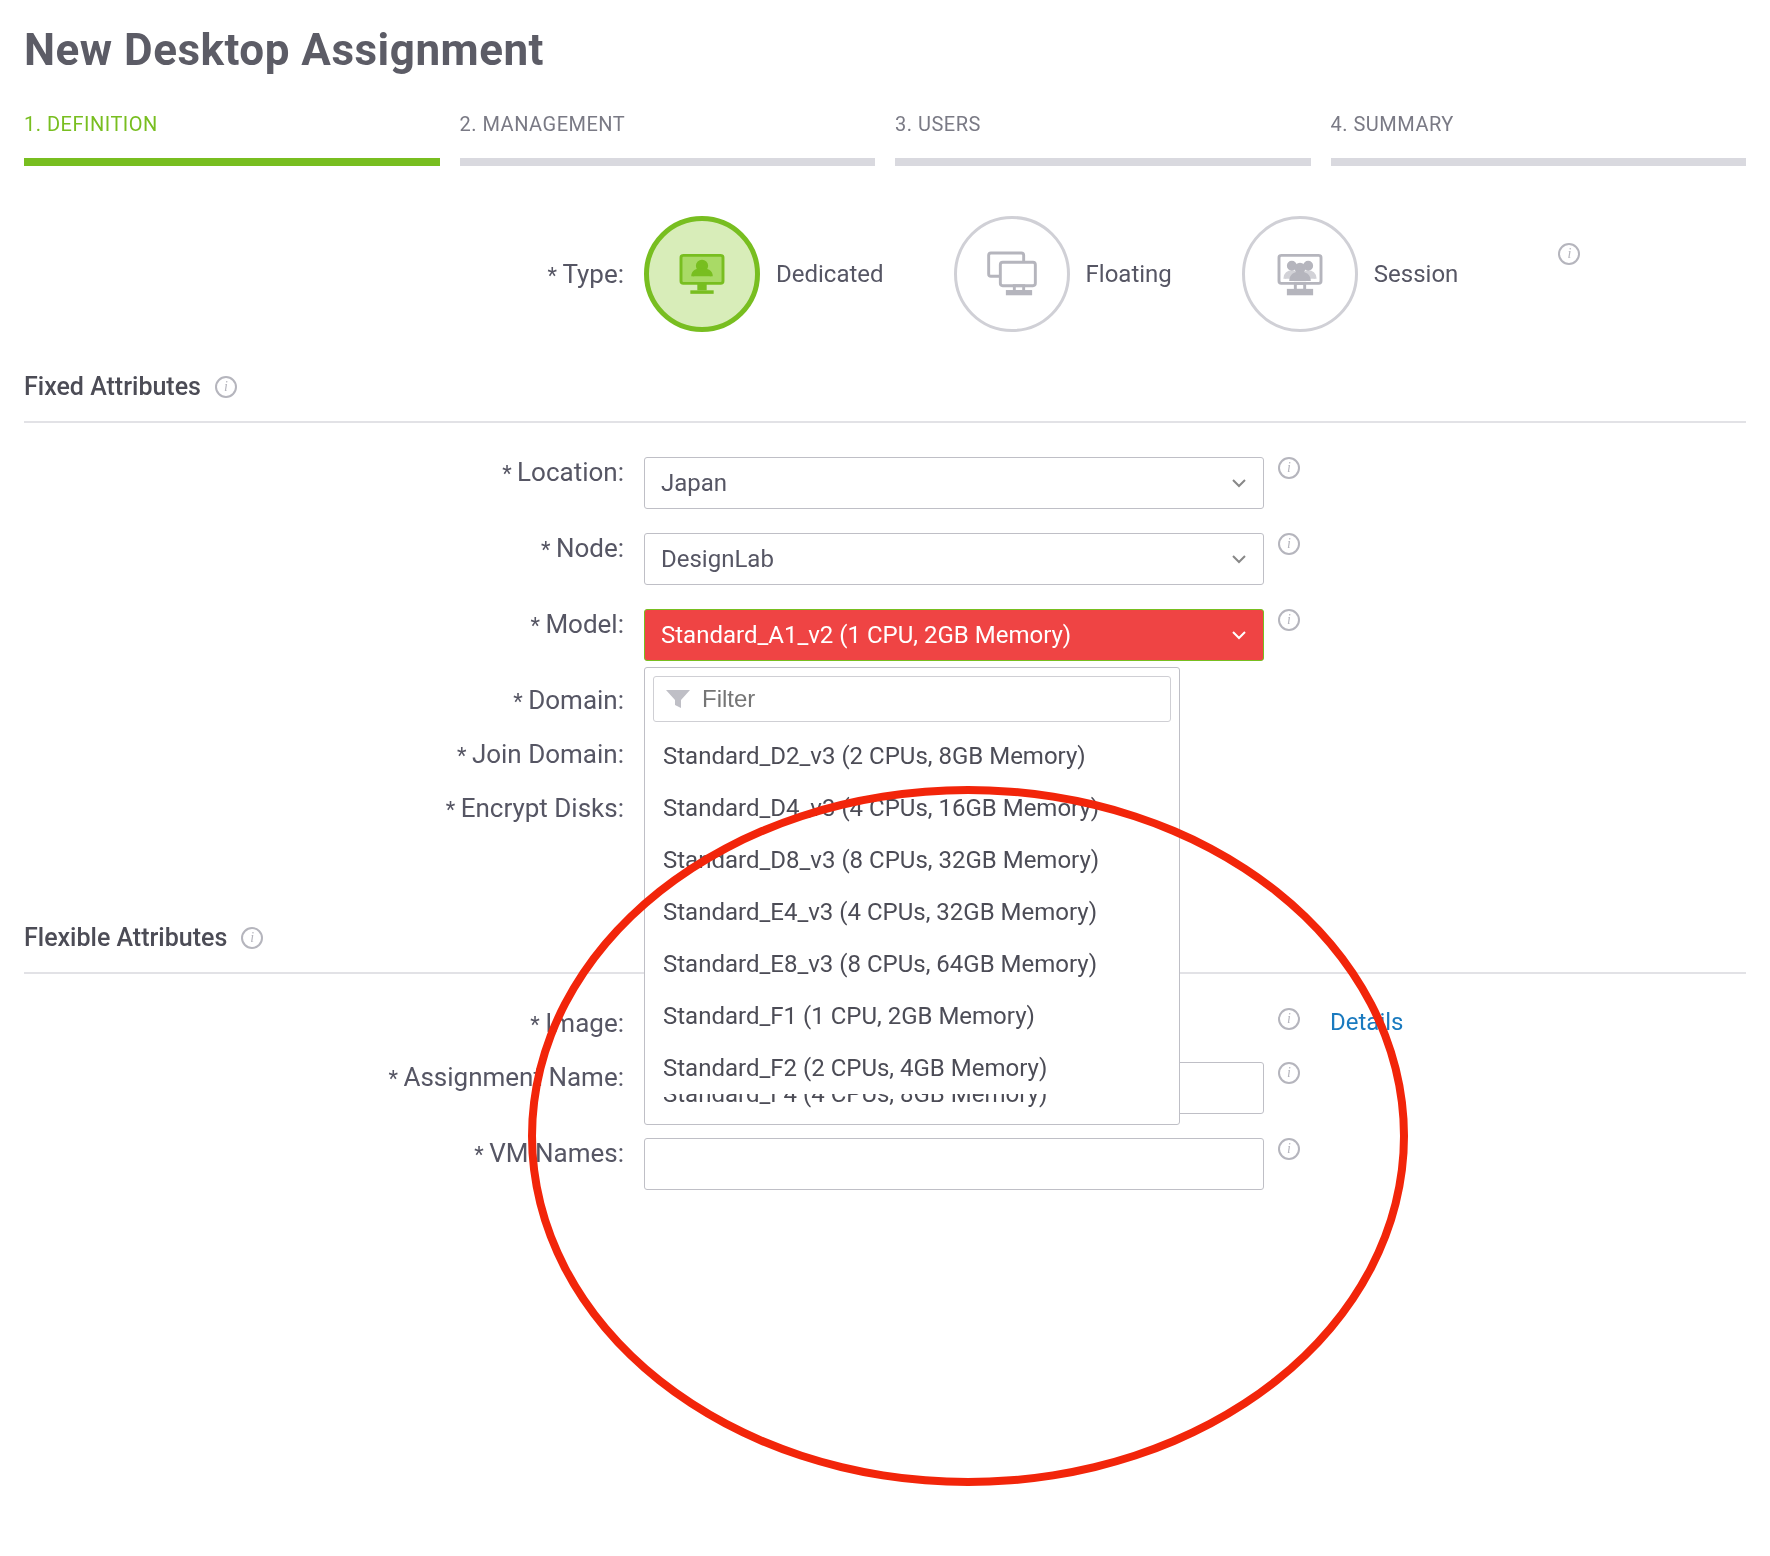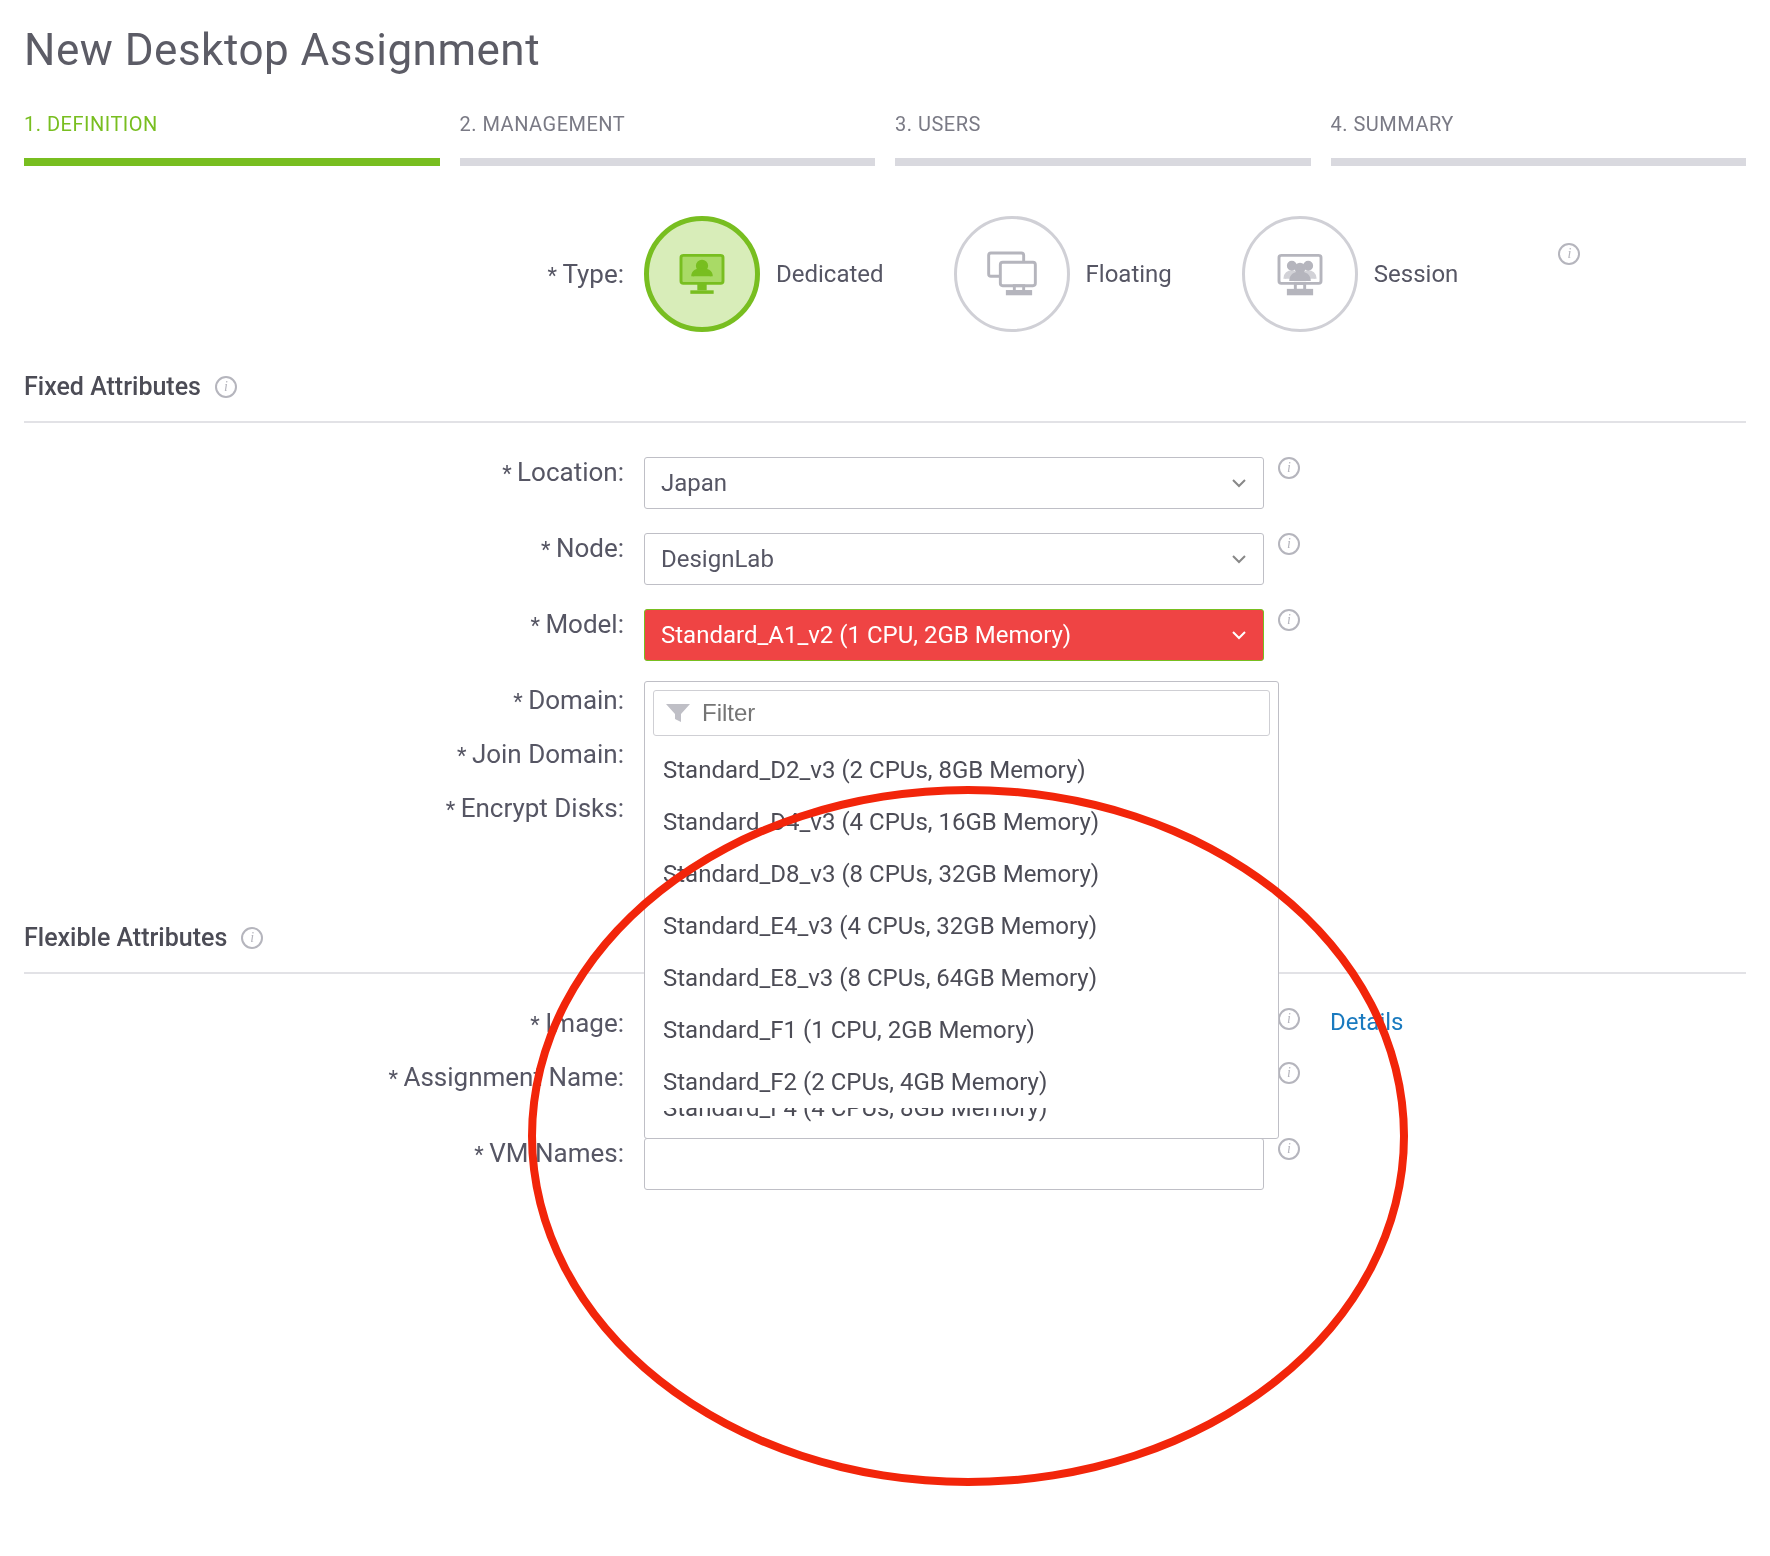--- a/index.html
+++ b/index.html
@@ -5,21 +5,21 @@
   * { box-sizing: border-box; margin: 0; padding: 0; }
   body {
     font-family: -apple-system, BlinkMacSystemFont, "Segoe UI", Roboto, "Helvetica Neue", Arial, sans-serif;
     color: #444;
     background: #fff;
     padding: 24px;
     width: 1770px;
   }
   .page-title {
     font-size: 44px;
-    font-weight: 400;
+    font-weight: 700;
     color: #5c5c66;
     margin-bottom: 36px;
     letter-spacing: 0.5px;
   }
   .wizard-steps {
     display: flex;
     gap: 20px;
     margin-bottom: 50px;
   }
   .wizard-step {
@@ -148,25 +148,25 @@
     width: 620px;
     height: 52px;
     border: 1px solid #bfbfc6;
     border-radius: 3px;
     padding: 0 16px;
     font-size: 24px;
     color: #565664;
   }
   .dropdown-panel {
     position: absolute;
-    width: 635px;
+    width: 536px;
     border: 1px solid #bfbfc6;
     border-radius: 3px;
     background: #fff;
-    margin-top: 20px;
+    margin-top: 6px;
     z-index: 10;
   }
   .dropdown-filter {
     display: flex;
     align-items: center;
     padding: 8px 10px;
     border: 1px solid #cfcfd4;
     margin: 8px;
     border-radius: 3px;
   }

